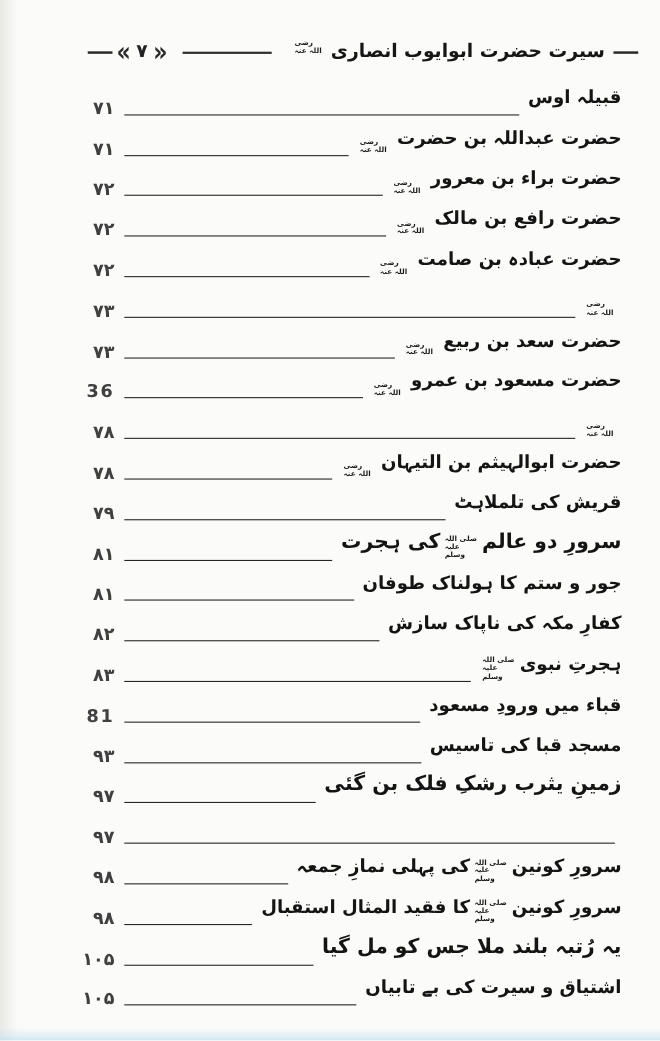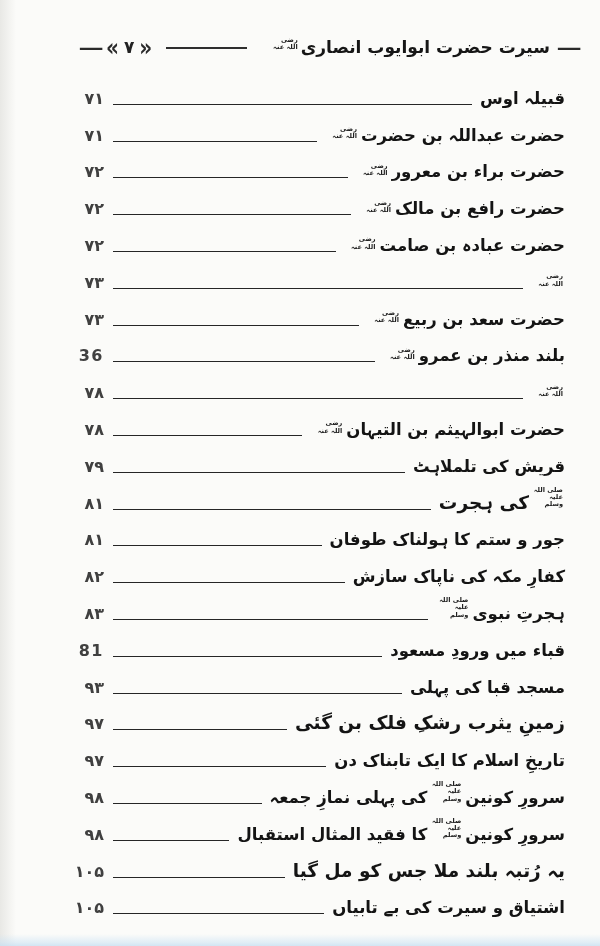--- a/index.html
+++ b/index.html
@@ -48,24 +48,24 @@
   
   .toc{position:absolute;top:76px;right:0;left:0;padding:0 34px 0 58px;direction:rtl;}
   .toc-row{
     display:flex;direction:rtl;align-items:flex-end;height:36.8px;
     padding-bottom:5px;box-sizing:border-box;
   }
   .row-title{
     flex:0 0 auto;font-size:16.5px;font-weight:700;color:#141414;
     white-space:nowrap;display:flex;align-items:flex-end;
   }
-  .row-title .seg{margin:0 1px;text-align:right;}
+  .row-title .seg{margin:10px 1px;text-align:right;}
   .hon{
     display:inline-block;width:30px;font-size:6.6px;line-height:1.1;
-    font-weight:700;text-align:right;white-space:normal;
+    font-weight:700;text-align:left;white-space:normal;
     transform:translateY(-4px);margin:0 3px;color:#1c1c1c;
   }
   .leader{
     flex:1 1 auto;border-bottom:1.7px solid #262626;
     margin:0 7px 3px 9px;min-width:12px;
   }
   .row-page{
     flex:0 0 46px;width:46px;direction:ltr;text-align:right;
     font-size:16px;font-weight:700;letter-spacing:1.5px;color:#404040;
     white-space:nowrap;
@@ -151,21 +151,21 @@
     <span class="row-title">
           <span class="seg">حضرت سعد بن ربیع</span>
           <span class="hon">رضی اللہ عنہ</span>
         </span>
     <div class="leader"></div>
     <span class="row-page">۷۳</span>
   </div>
 
   <div class="toc-row">
     <span class="row-title">
-          <span class="seg">بلند منذر بن عمرو</span>
+          <span class="seg">حضرت مسعود بن عمرو</span>
           <span class="hon">رضی اللہ عنہ</span>
         </span>
     <div class="leader"></div>
     <span class="row-page">36</span>
   </div>
 
   <div class="toc-row">
     <span class="row-title">
           <span class="hon">رضی اللہ عنہ</span>
         </span>
@@ -185,20 +185,21 @@
   <div class="toc-row">
     <span class="row-title">
           <span class="seg">قریش کی تلملاہٹ</span>
         </span>
     <div class="leader"></div>
     <span class="row-page">۷۹</span>
   </div>
 
   <div class="toc-row bold">
     <span class="row-title">
+          <span class="seg">سرورِ دو عالم</span>
           <span class="hon">صلی اللہ علیہ وسلم</span>
           <span class="seg">کی ہجرت</span>
         </span>
     <div class="leader"></div>
     <span class="row-page">۸۱</span>
   </div>
 
   <div class="toc-row">
     <span class="row-title">
           <span class="seg">جور و ستم کا ہولناک طوفان</span>
@@ -227,38 +228,35 @@
   <div class="toc-row">
     <span class="row-title">
           <span class="seg">قباء میں ورودِ مسعود</span>
         </span>
     <div class="leader"></div>
     <span class="row-page">81</span>
   </div>
 
   <div class="toc-row">
     <span class="row-title">
-          <span class="seg">مسجد قبا کی پہلی</span>
+          <span class="seg">مسجد قبا کی تاسیس</span>
         </span>
     <div class="leader"></div>
     <span class="row-page">۹۳</span>
   </div>
 
   <div class="toc-row bold">
     <span class="row-title">
           <span class="seg">زمینِ یثرب رشکِ فلک بن گئی</span>
         </span>
     <div class="leader"></div>
     <span class="row-page">۹۷</span>
   </div>
 
   <div class="toc-row">
-    <span class="row-title">
-          <span class="seg">تاریخِ اسلام کا ایک تابناک دن</span>
-        </span>
     <div class="leader"></div>
     <span class="row-page">۹۷</span>
   </div>
 
   <div class="toc-row">
     <span class="row-title">
           <span class="seg">سرورِ کونین</span>
           <span class="hon">صلی اللہ علیہ وسلم</span>
           <span class="seg">کی پہلی نمازِ جمعہ</span>
         </span>

